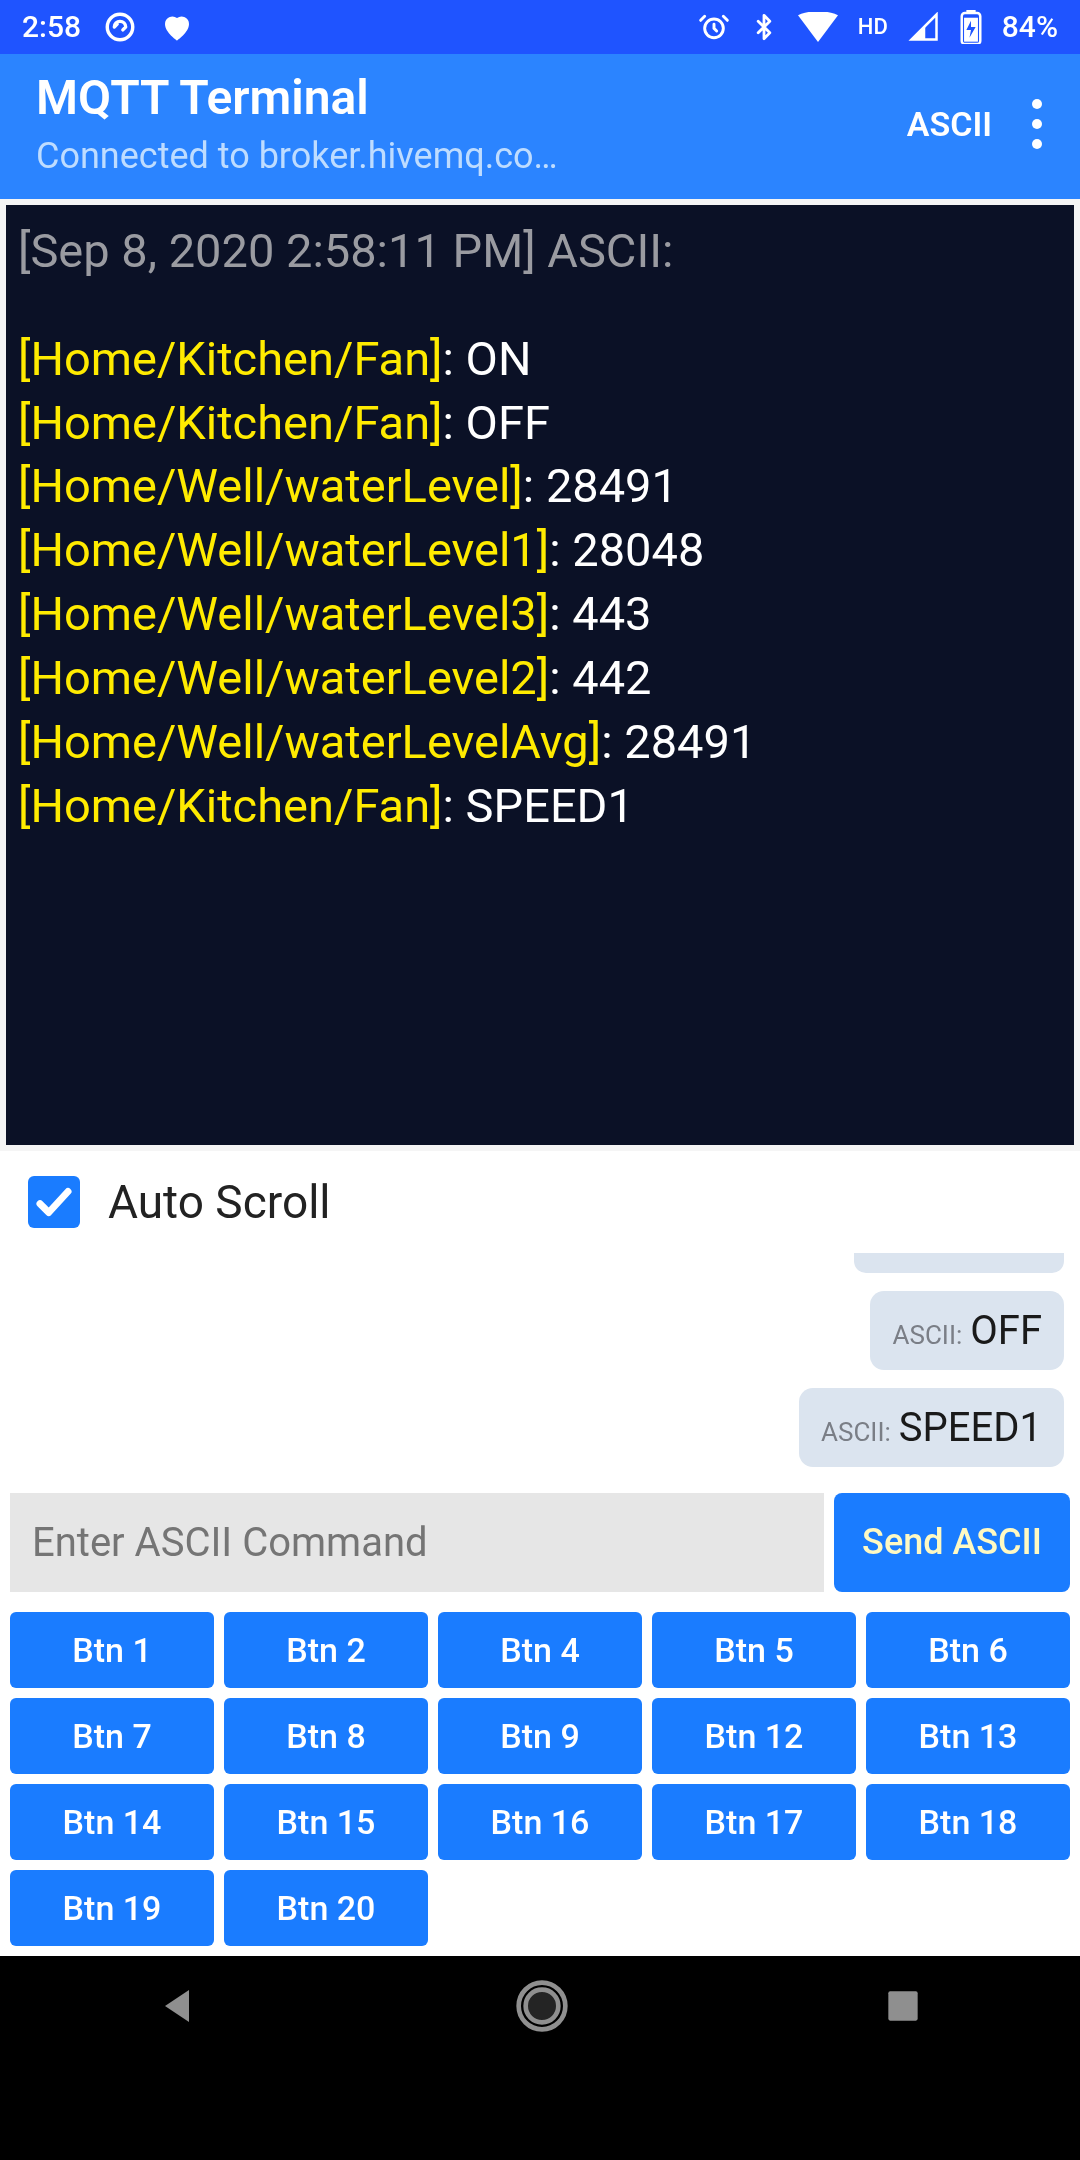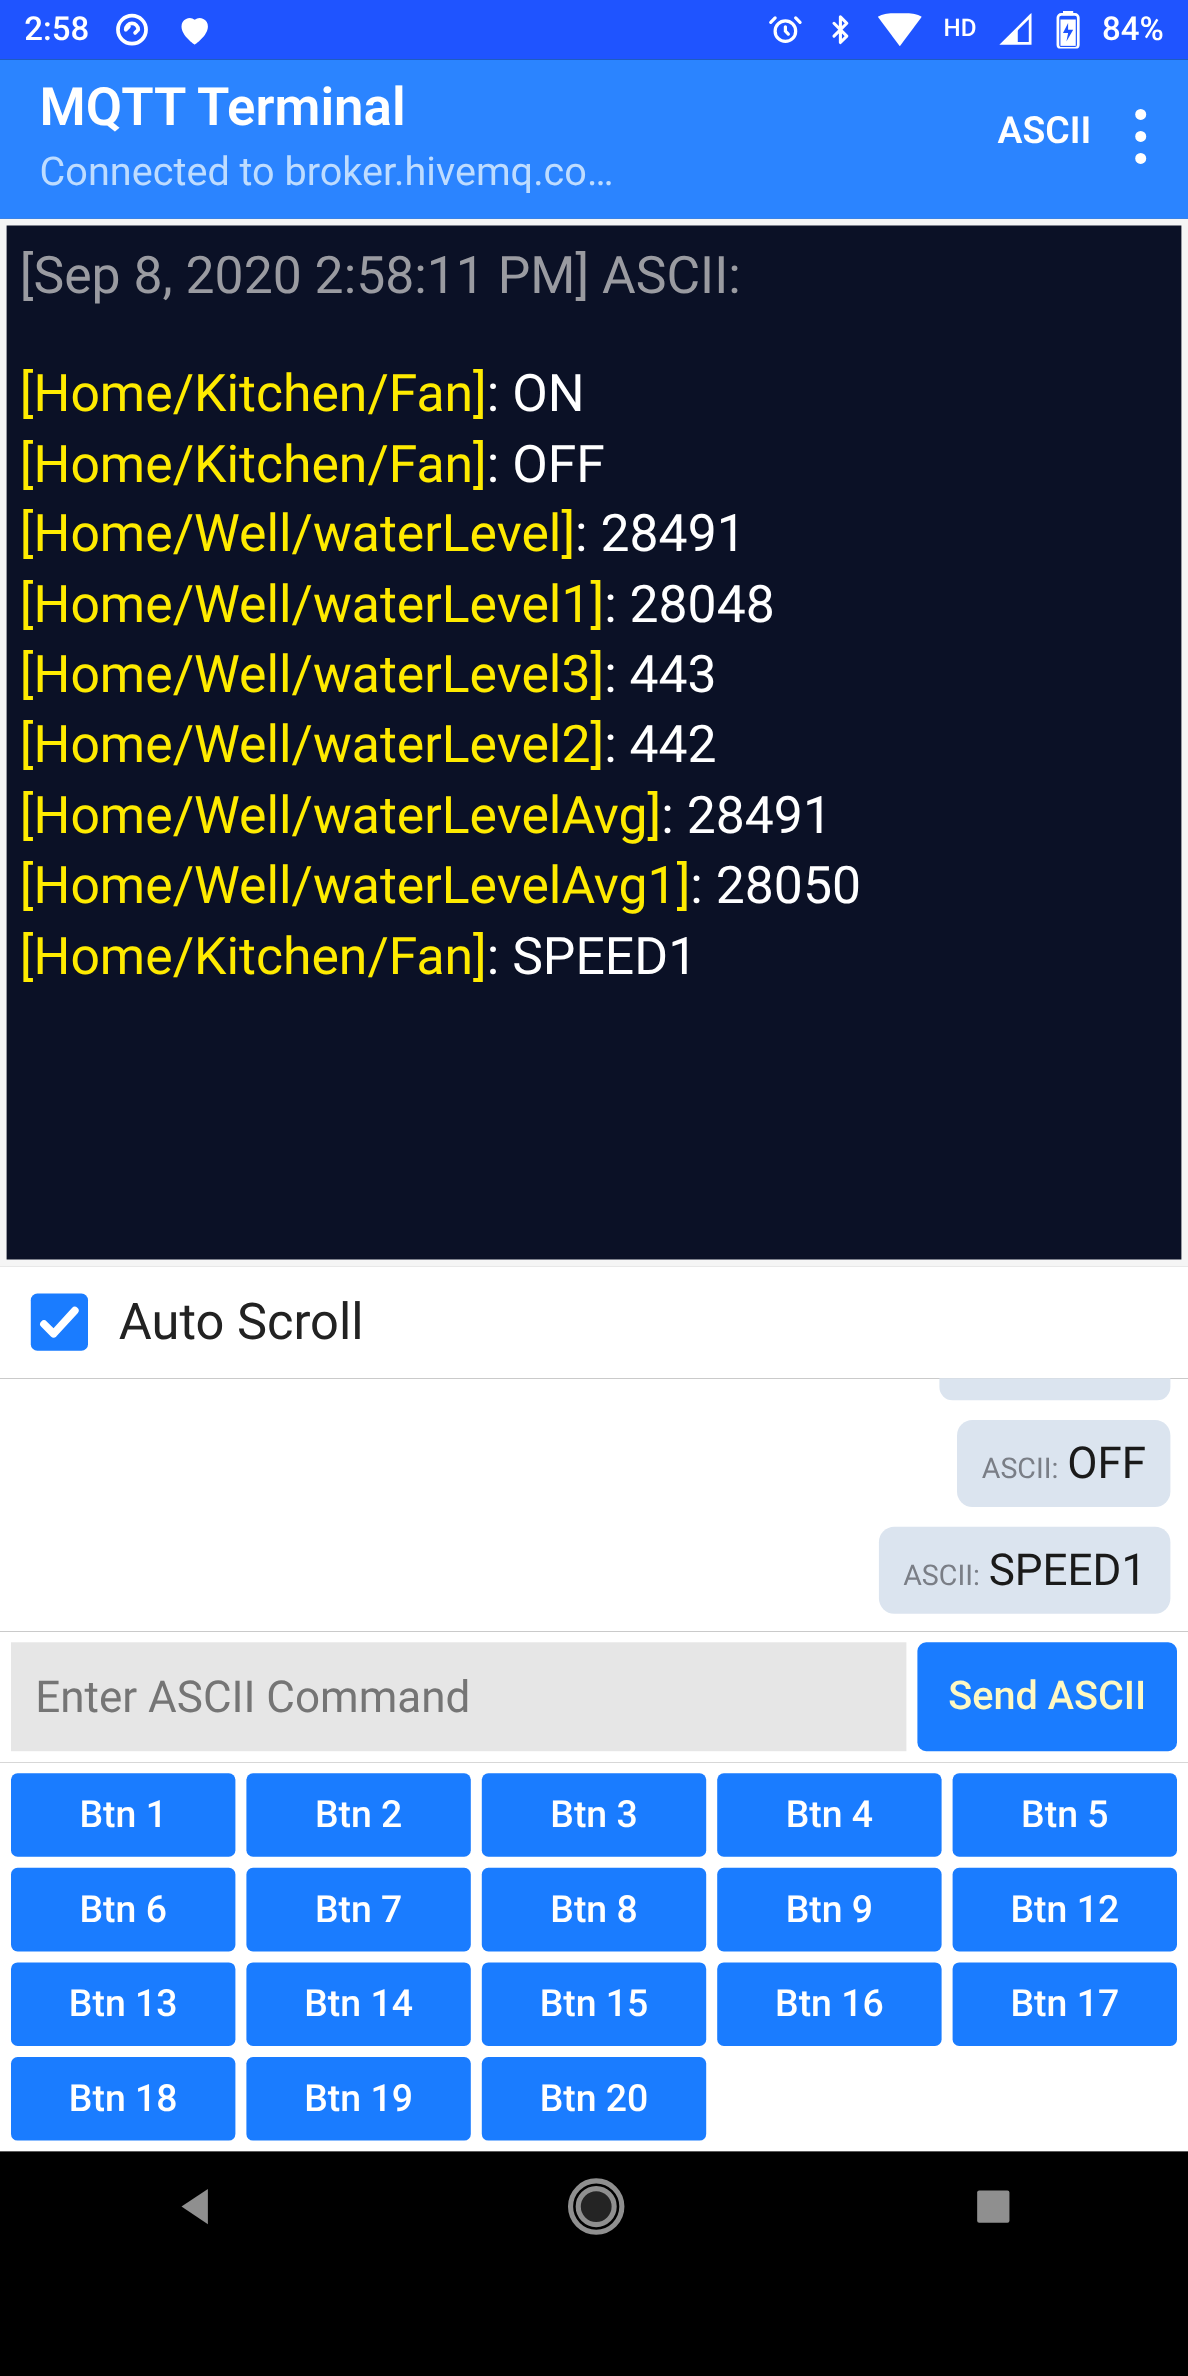--- a/index.html
+++ b/index.html
@@ -10,21 +10,21 @@
   .status-bar { height: 72px; background: #1f54ff; color: #fff; display: flex; align-items: center; padding: 0 22px; font-size: 30px; font-weight: 500; }
   .status-left { flex: 0 0 auto; display: flex; align-items: center; gap: 22px; }
   .status-right { margin-left: auto; display: flex; align-items: center; gap: 20px; }
   .sb-icon { display: inline-flex; }
 
   
   .app-bar { background: #2b84ff; color: #fff; padding: 18px 36px 22px; display: flex; align-items: center; }
   .app-bar .titles { flex: 1 1 auto; min-width: 0; }
   .app-title { font-size: 48px; font-weight: 600; line-height: 1.1; }
   .app-sub { font-size: 36px; color: #bedcff; margin-top: 10px; white-space: nowrap; overflow: hidden; text-overflow: ellipsis; max-width: 700px; }
-  .app-actions { display: flex; align-items: flex-start; gap: 40px; }
+  .app-actions { display: flex; align-items: center; gap: 40px; }
   .ascii-btn { font-size: 34px; font-weight: 600; color: #fff; }
   .more-dots { width: 12px; display: flex; flex-direction: column; gap: 10px; }
   .more-dots span { width: 10px; height: 10px; border-radius: 50%; background: #fff; }
 
   
   .terminal-wrap { padding: 6px; background: #f5f5f5; }
   .terminal { background: #0b1126; min-height: 940px; padding: 14px 12px; font-size: 47px; line-height: 1.36; color: #fff; font-family: Roboto, monospace; }
   .ts-line { color: #9a9ba1; margin-bottom: 44px; }
   .topic { color: #ffeb00; }
   .msg-val { color: #fff; }
@@ -131,21 +131,20 @@
     <div class="terminal">
       <div class="ts-line">[Sep 8, 2020 2:58:11 PM] ASCII:</div>
       <div id="lines">
           <div><span class="topic">[Home/Kitchen/Fan]</span><span class="msg-val">: </span><span class="msg-val">ON</span></div>
           <div><span class="topic">[Home/Kitchen/Fan]</span><span class="msg-val">: </span><span class="msg-val">OFF</span></div>
           <div><span class="topic">[Home/Well/waterLevel]</span><span class="msg-val">: </span><span class="msg-val">28491</span></div>
           <div><span class="topic">[Home/Well/waterLevel1]</span><span class="msg-val">: </span><span class="msg-val">28048</span></div>
           <div><span class="topic">[Home/Well/waterLevel3]</span><span class="msg-val">: </span><span class="msg-val">443</span></div>
           <div><span class="topic">[Home/Well/waterLevel2]</span><span class="msg-val">: </span><span class="msg-val">442</span></div>
           <div><span class="topic">[Home/Well/waterLevelAvg]</span><span class="msg-val">: </span><span class="msg-val">28491</span></div>
-          <div><span class="topic">[Home/Well/waterLevelAvg1]</span><span class="msg-val">: </span><span class="msg-val">28050</span></div>
           <div><span class="topic">[Home/Kitchen/Fan]</span><span class="msg-val">: </span><span class="msg-val">SPEED1</span></div>
         </div>
     </div>
   </div>
 
   <div class="row-autoscroll">
     <div class="cb">
       <svg viewBox="0 0 24 24" fill="none" stroke="#fff" stroke-width="4" stroke-linecap="round" stroke-linejoin="round">
           <polyline points="4 13 9 18 20 6"></polyline>
         </svg>
@@ -166,21 +165,20 @@
   </div>
 
   <div class="cmd-row">
     <input class="cmd-input" placeholder="Enter ASCII Command" style="">
     <div class="send-btn">Send ASCII</div>
   </div>
 
   <div class="btn-grid" id="btn-grid">
       <div class="grid-btn">Btn 1</div>
       <div class="grid-btn">Btn 2</div>
-      <div class="grid-btn">Btn 3</div>
       <div class="grid-btn">Btn 4</div>
       <div class="grid-btn">Btn 5</div>
       <div class="grid-btn">Btn 6</div>
       <div class="grid-btn">Btn 7</div>
       <div class="grid-btn">Btn 8</div>
       <div class="grid-btn">Btn 9</div>
       <div class="grid-btn">Btn 12</div>
       <div class="grid-btn">Btn 13</div>
       <div class="grid-btn">Btn 14</div>
       <div class="grid-btn">Btn 15</div>

